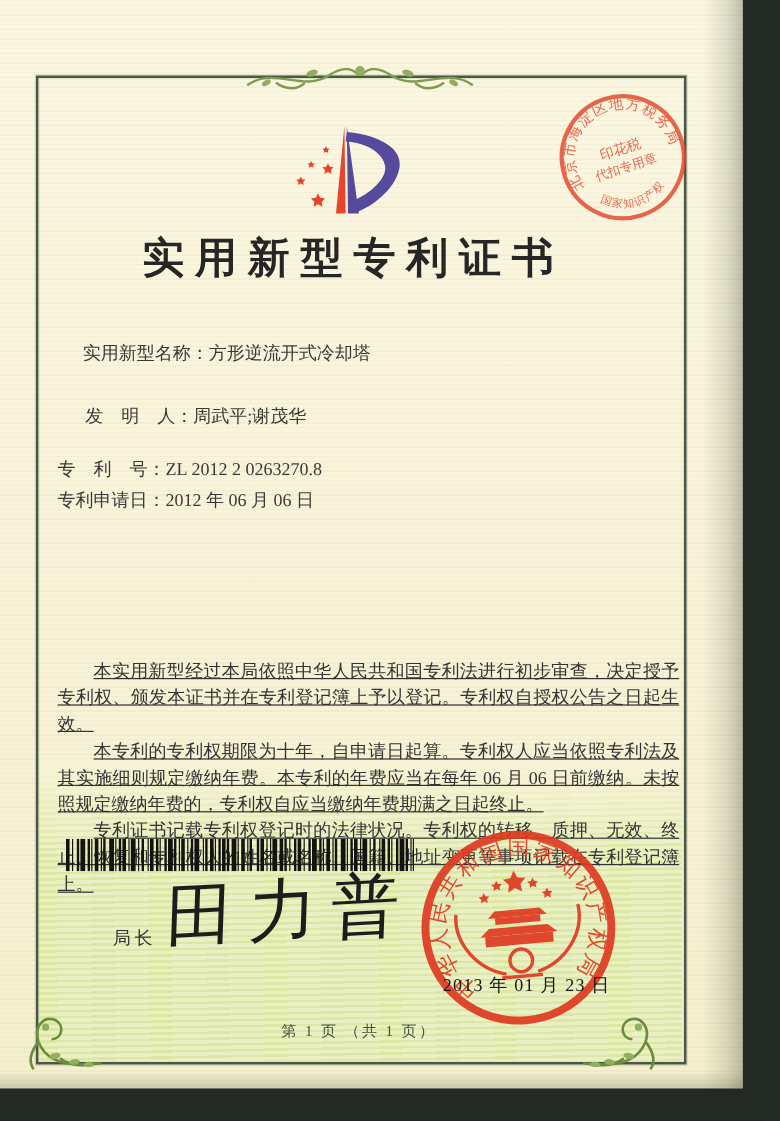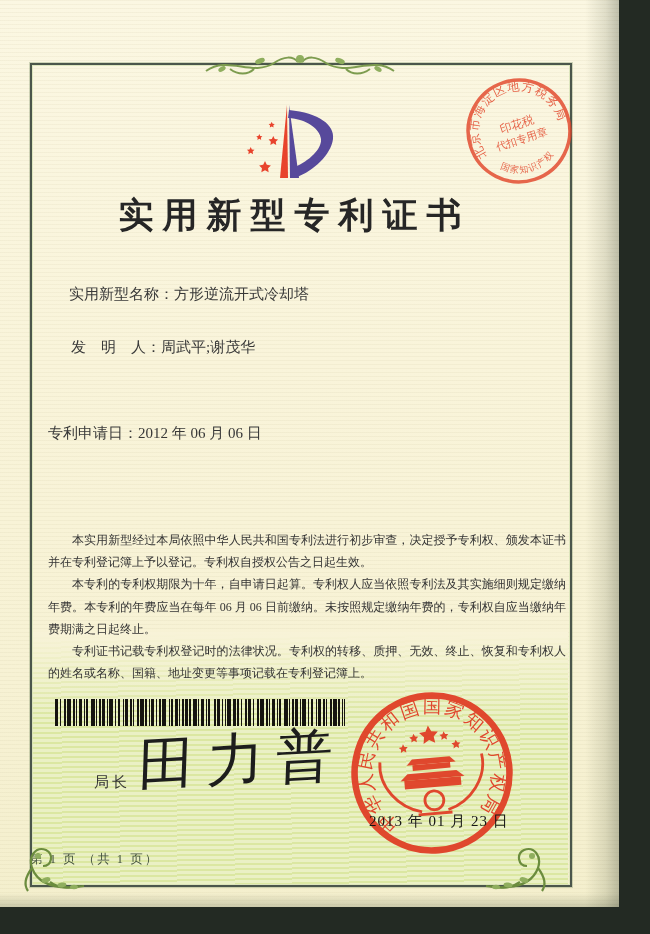--- a/index.html
+++ b/index.html
@@ -19,30 +19,30 @@
       linear-gradient(180deg,#f8f3d8 0%,rgba(248,243,216,0) 34%),
       repeating-linear-gradient(179deg,#dbe7a2 0 2px,#eaf0c5 2px 5px);}
   .frame{position:absolute;left:30px;top:63px;width:538px;height:820px;
     border:2px solid #4b564b;
     box-shadow:inset 0 0 0 1px rgba(215,226,183,.8), 0 0 0 1px rgba(125,145,105,.35);}
   .cert-no{position:absolute;left:48px;top:90px;font-size:15.5px;color:#3a3a3a;letter-spacing:2px;}
   .title{position:absolute;left:30px;top:192px;width:529px;text-align:center;
     font-size:35px;font-weight:700;letter-spacing:9px;color:#262626;}
   .field{position:absolute;left:48px;font-size:15px;color:#383838;white-space:nowrap;}
   .f-name{top:285px;margin-left:21px;} .f-inventor{top:338px;margin-left:23px;} .f-patno{top:382px;}
-  .f-filing{top:424px;} .f-patentee{top:473px;} .f-grant{top:518px;}
-  .body-text{position:absolute;left:48px;top:529px;width:518px;font-size:12px;
-    line-height:22.2px;color:#333;text-align:justify;}
+  .f-filing{top:408px;} .f-patentee{top:473px;} .f-grant{top:518px;}
+  .body-text{position:absolute;left:48px;top:549px;width:518px;font-size:15px;
+    line-height:22.2px;color:#333;text-align:justify;text-decoration:underline;}
   .body-text p{margin:0;text-indent:2em;}
   .director{position:absolute;left:94px;top:773px;font-size:15px;color:#333;letter-spacing:3px;}
   .signature{position:absolute;left:138px;top:731px;font-size:57px;color:#1d1d1d;
     letter-spacing:12px;transform:rotate(-3deg) skewX(-5deg);line-height:1;}
   .seal-date{position:absolute;left:369px;top:812px;font-size:15px;color:#161616;
     letter-spacing:1px;z-index:6;}
-  .footer{position:absolute;left:30px;top:851px;width:538px;text-align:left;
+  .footer{position:absolute;left:30px;top:851px;width:538px;text-align:center;
     font-size:12.5px;color:#41503c;letter-spacing:2px;}
   .abs{position:absolute;}
   .tax-stamp{left:458px;top:70px;transform:rotate(-18deg);opacity:.82;}
   .grant-seal{left:347px;top:688px;transform:rotate(-5deg);opacity:.92;z-index:5;}
   .logo{left:243px;top:101px;}
   .garland{left:200px;top:47px;}
   .barcode{left:55px;top:699px;}
   .flourish-l{left:16px;top:836px;}
   .flourish-r{left:482px;top:836px;transform:scaleX(-1);}
   svg text{font-family:"Liberation Serif","DejaVu Serif",serif;}
@@ -104,20 +104,23 @@
       </g>
     </svg>
 
     <div class="title">实用新型专利证书</div>
 
     <div class="field f-name">
       <span>实用新型名称：</span><span>方形逆流开式冷却塔</span>
     </div>
     <div class="field f-inventor">
       <span>发　明　人：</span><span>周武平;谢茂华</span>
+    </div>
+    <div class="field f-patno">
+      <span>专　利　号：</span><span>ZL 2012 2 0263270.8</span>
     </div>
     <div class="field f-filing">
       <span>专利申请日：</span><span>2012 年 06 月 06 日</span>
     </div>
 
     <div class="body-text">
       <p>本实用新型经过本局依照中华人民共和国专利法进行初步审查，决定授予专利权、颁发本证书并在专利登记簿上予以登记。专利权自授权公告之日起生效。</p>
       <p>本专利的专利权期限为十年，自申请日起算。专利权人应当依照专利法及其实施细则规定缴纳年费。本专利的年费应当在每年 06 月 06 日前缴纳。未按照规定缴纳年费的，专利权自应当缴纳年费期满之日起终止。</p>
       <p>专利证书记载专利权登记时的法律状况。专利权的转移、质押、无效、终止、恢复和专利权人的姓名或名称、国籍、地址变更等事项记载在专利登记簿上。</p>
     </div>

